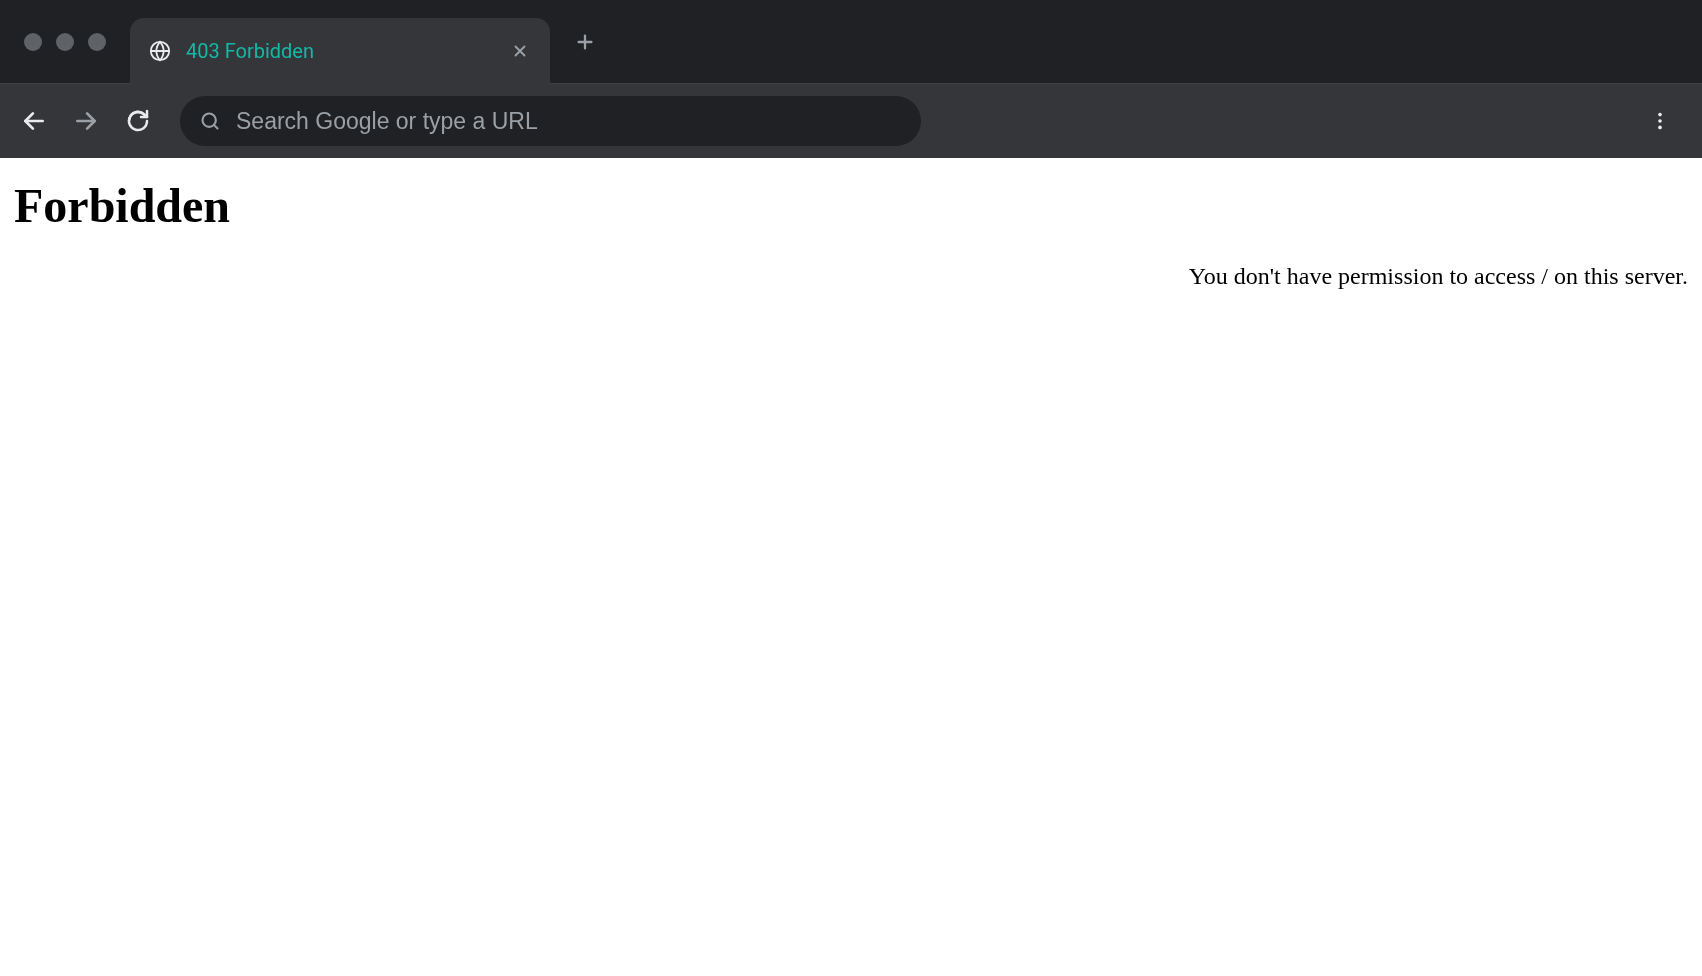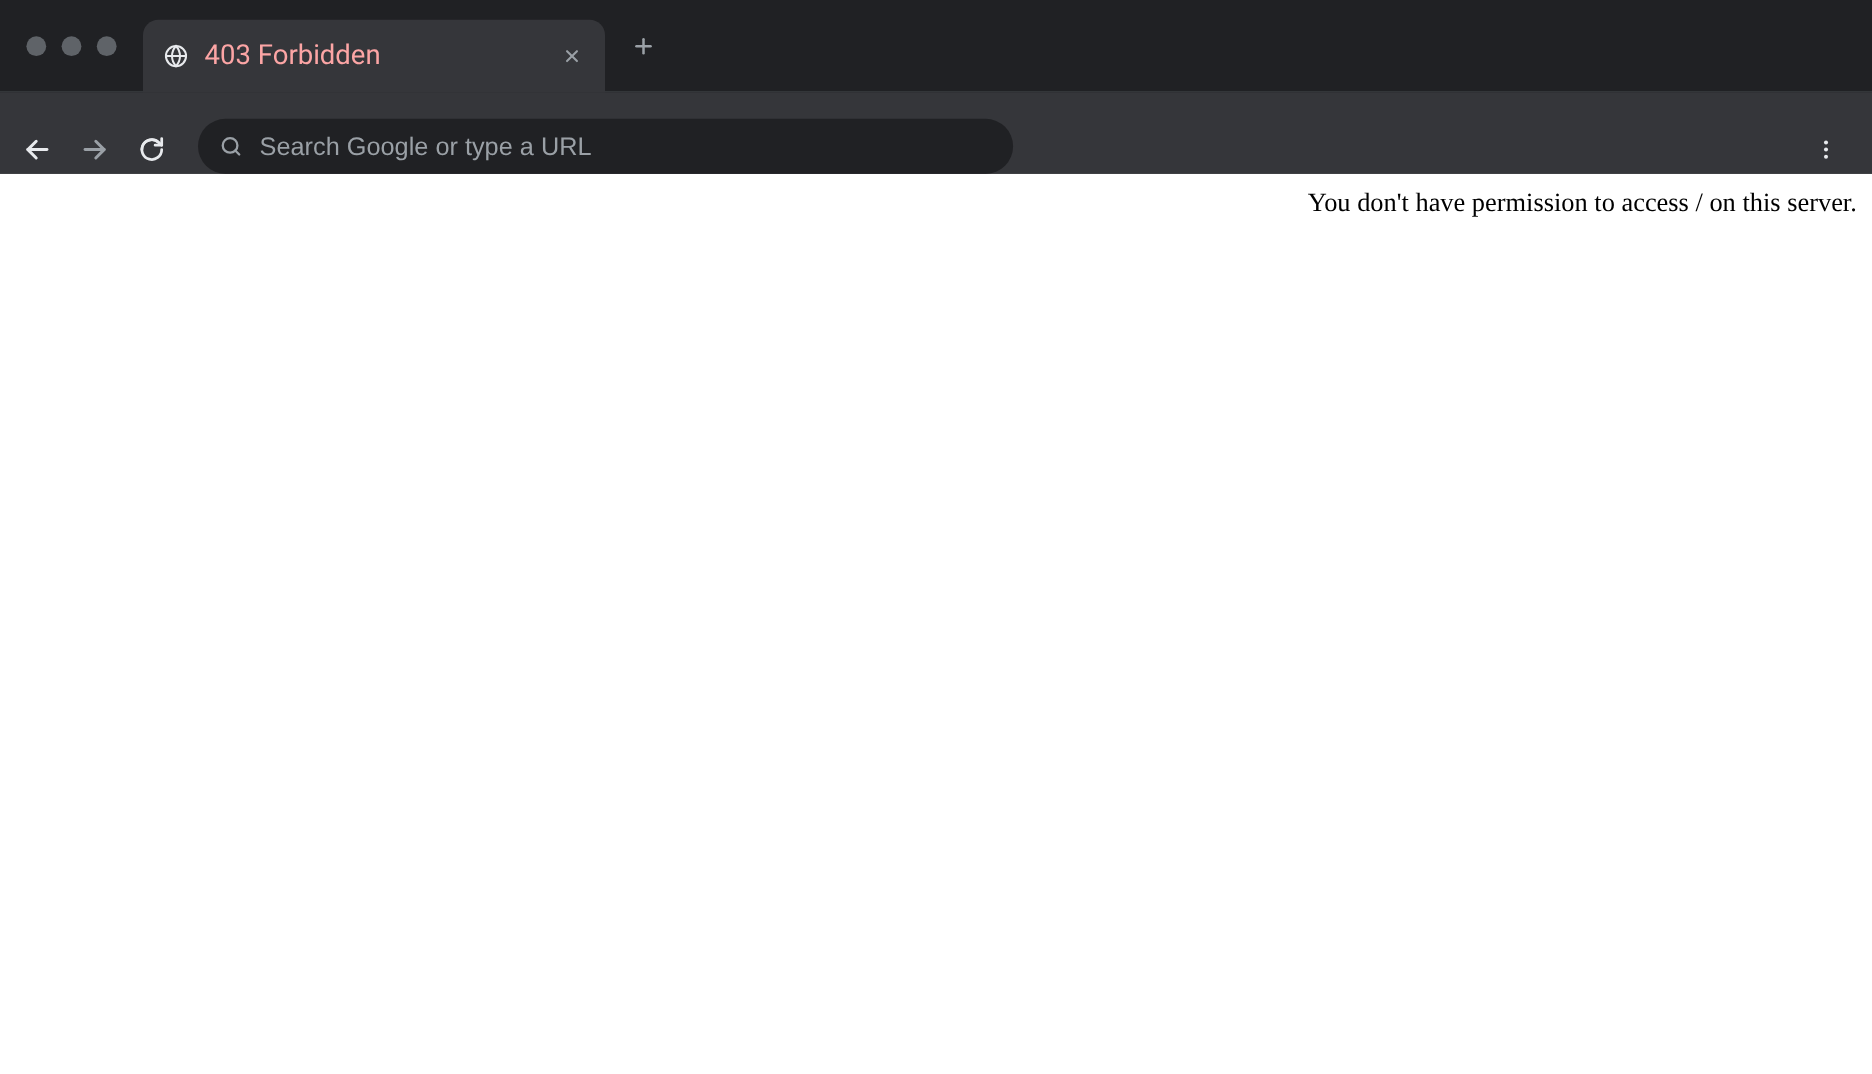--- a/index.html
+++ b/index.html
@@ -52,22 +52,22 @@
       position: relative;
     }
     .tab-favicon {
       width: 24px;
       height: 24px;
       display: flex;
       align-items: center;
       justify-content: center;
     }
     .tab-title {
-      color: #fca5a5;
-      font-size: 25px;
+      color: #14b8a6;
+      font-size: 20px;
       flex: 1;
       white-space: nowrap;
       overflow: hidden;
       text-overflow: ellipsis;
     }
     .tab-close {
       width: 24px;
       height: 24px;
       display: flex;
       align-items: center;
@@ -84,21 +84,21 @@
       align-items: center;
       justify-content: center;
       cursor: pointer;
       color: #9aa0a6;
       border-radius: 50%;
     }
     .toolbar {
       height: 74px;
       background: #35363a;
       display: flex;
-      align-items: flex-end;
+      align-items: center;
       padding: 0 12px;
       gap: 8px;
     }
     .nav-button {
       width: 44px;
       height: 44px;
       display: flex;
       align-items: center;
       justify-content: center;
       cursor: pointer;
@@ -234,14 +234,15 @@
       <svg width="22" height="22" viewBox="0 0 24 24" fill="currentColor">
         <circle cx="12" cy="5" r="2"></circle>
         <circle cx="12" cy="12" r="2"></circle>
         <circle cx="12" cy="19" r="2"></circle>
       </svg>
     </div>
   </div>
 </div>
 
 <div class="content">
+  <h1>Forbidden</h1>
   <p>You don't have permission to access / on this server.</p>
 </div>
 
 </body></html>

